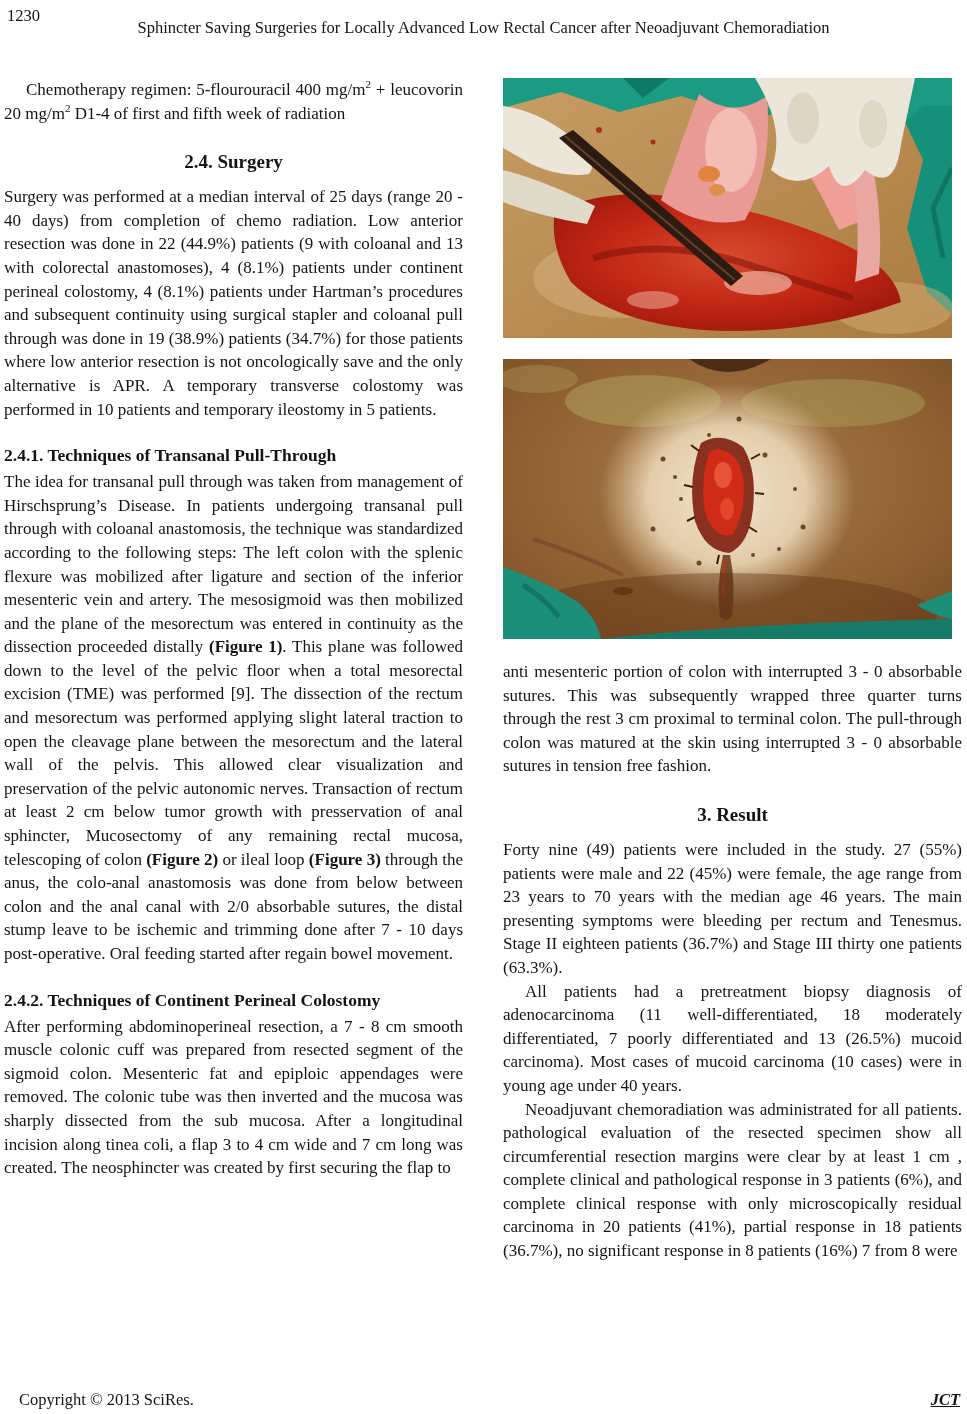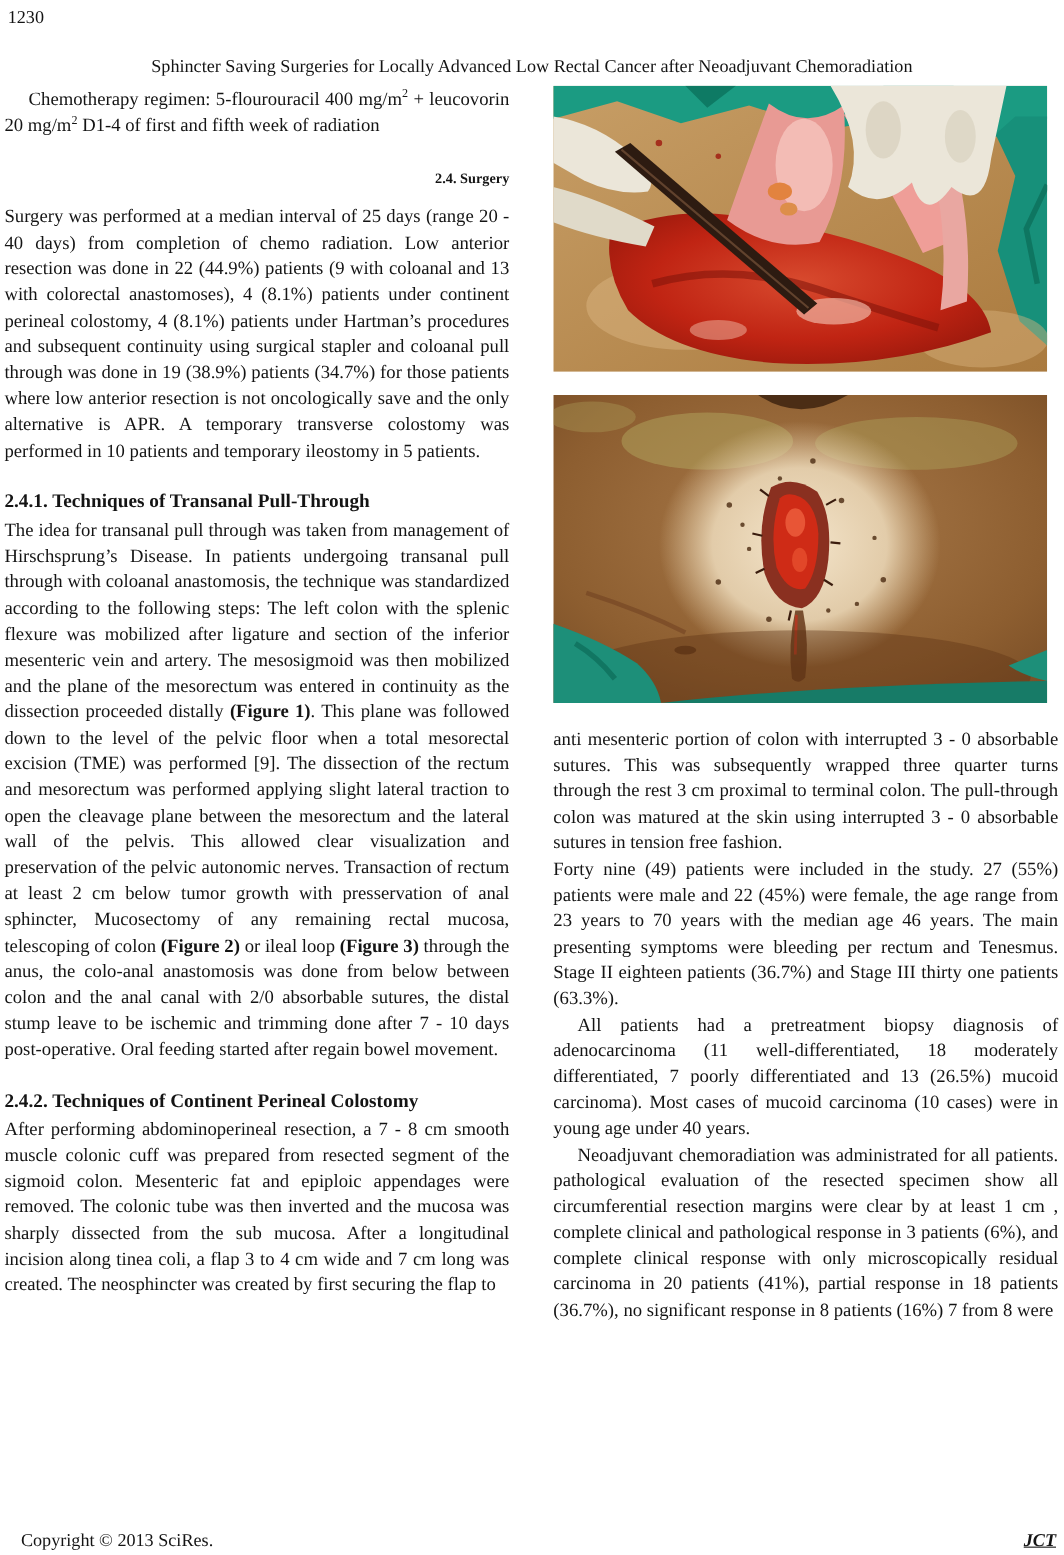--- a/index.html
+++ b/index.html
@@ -2,28 +2,28 @@
 <html><head>
 <meta charset="utf-8">
 <style>
   html,body { margin:0; padding:0; background:#ffffff; }
   .page {
     position:relative; width:967px; height:1414px; background:#ffffff;
     font-family:"Liberation Serif", serif; color:#141414; overflow:hidden;
   }
   .header { position:relative; padding-top:18px; height:24px; }
   .page-number { position:absolute; left:7px; top:6px; font-size:16.5px; }
-  .running-title { text-align:center; font-size:16.5px;margin-top:32px; }
+  .running-title { text-align:center; font-size:16.5px; }
   .columns { display:flex; gap:40px; padding:0 4px; margin-top:36px; }
   .column { width:459px; text-align:justify; font-size:17px; line-height:23.6px; }
   .para { margin:0; }
   .indent { text-indent:22px; }
   .bold { font-weight:bold; }
   sup { font-size:11px; line-height:0; }
-  .h2 { font-weight:bold; font-size:13px; margin:25px 0 11px; text-align:right; line-height:24px;font-family:Liberation Serif, serif; }
+  .h2 { font-weight:bold; font-size:19px; margin:25px 0 11px; text-align:center; line-height:24px;font-family:Liberation Serif, serif; }
   .h3 { font-weight:bold; font-size:17.5px; margin:23px 0 3px; text-align:left; line-height:23px; }
   .figure-block { margin:0 0 21px 0; text-align:center; }
   .figure-block svg { display:block; }
   .figcaption { font-weight:bold; font-size:16px; margin-top:19px; text-align:center; }
   .footer {
     position:absolute; left:7px; right:7px; bottom:4px;
     display:flex; justify-content:space-between; font-size:16.5px;margin-left:12px;
   }
   .journal { font-weight:bold; font-style:italic;text-decoration:underline; }
 </style>
@@ -143,20 +143,21 @@
   <path d="M220,196 Q213,228 217,258 Q223,264 229,257 Q233,226 227,196 Z" fill="#66381a" opacity="0.85"></path>
   <path d="M221,200 L220,236" stroke="#b03a22" stroke-width="2.5"></path>
   <ellipse cx="224" cy="256" rx="210" ry="42" fill="#5c3315" opacity="0.4"></ellipse>
   <path d="M0,208 Q46,224 76,244 Q94,260 98,280 L0,280 Z" fill="#1d8f79"></path>
   <path d="M20,226 Q40,238 56,258" stroke="#0d6b58" stroke-width="5" fill="none" opacity="0.7"></path>
   <path d="M98,280 Q240,264 449,260 L449,280 Z" fill="#177b67"></path>
   <path d="M449,232 V260 Q428,256 414,246 Z" fill="#1d8f79"></path>
 </svg>
         </figure>
         <p class="para"><span>anti mesenteric portion of colon with interrupted 3 - 0 absorbable sutures. This was subsequently wrapped three quarter turns through the rest 3 cm proximal to terminal colon. The pull-through colon was matured at the skin using interrupted 3 - 0 absorbable sutures in tension free fashion.</span></p>
+        <div class="h2">3. Result</div>
         <p class="para"><span>Forty nine (49) patients were included in the study. 27 (55%) patients were male and 22 (45%) were female, the age range from 23 years to 70 years with the median age 46 years. The main presenting symptoms were bleeding per rectum and Tenesmus. Stage II eighteen patients (36.7%) and Stage III thirty one patients (63.3%).</span></p>
         <p class="para indent"><span>All patients had a pretreatment biopsy diagnosis of adenocarcinoma (11 well-differentiated, 18 moderately differentiated, 7 poorly differentiated and 13 (26.5%) mucoid carcinoma). Most cases of mucoid carcinoma (10 cases) were in young age under 40 years.</span></p>
         <p class="para indent"><span>Neoadjuvant chemoradiation was administrated for all patients. pathological evaluation of the resected specimen show all circumferential resection margins were clear by at least 1 cm , complete clinical and pathological response in 3 patients (6%), and complete clinical response with only microscopically residual carcinoma in 20 patients (41%), partial response in 18 patients (36.7%), no significant response in 8 patients (16%) 7 from 8 were</span></p>
       </div>
   </div>
 
   <div class="footer">
     <span>Copyright © 2013 SciRes.</span>
     <span class="journal">JCT</span>
   </div>

